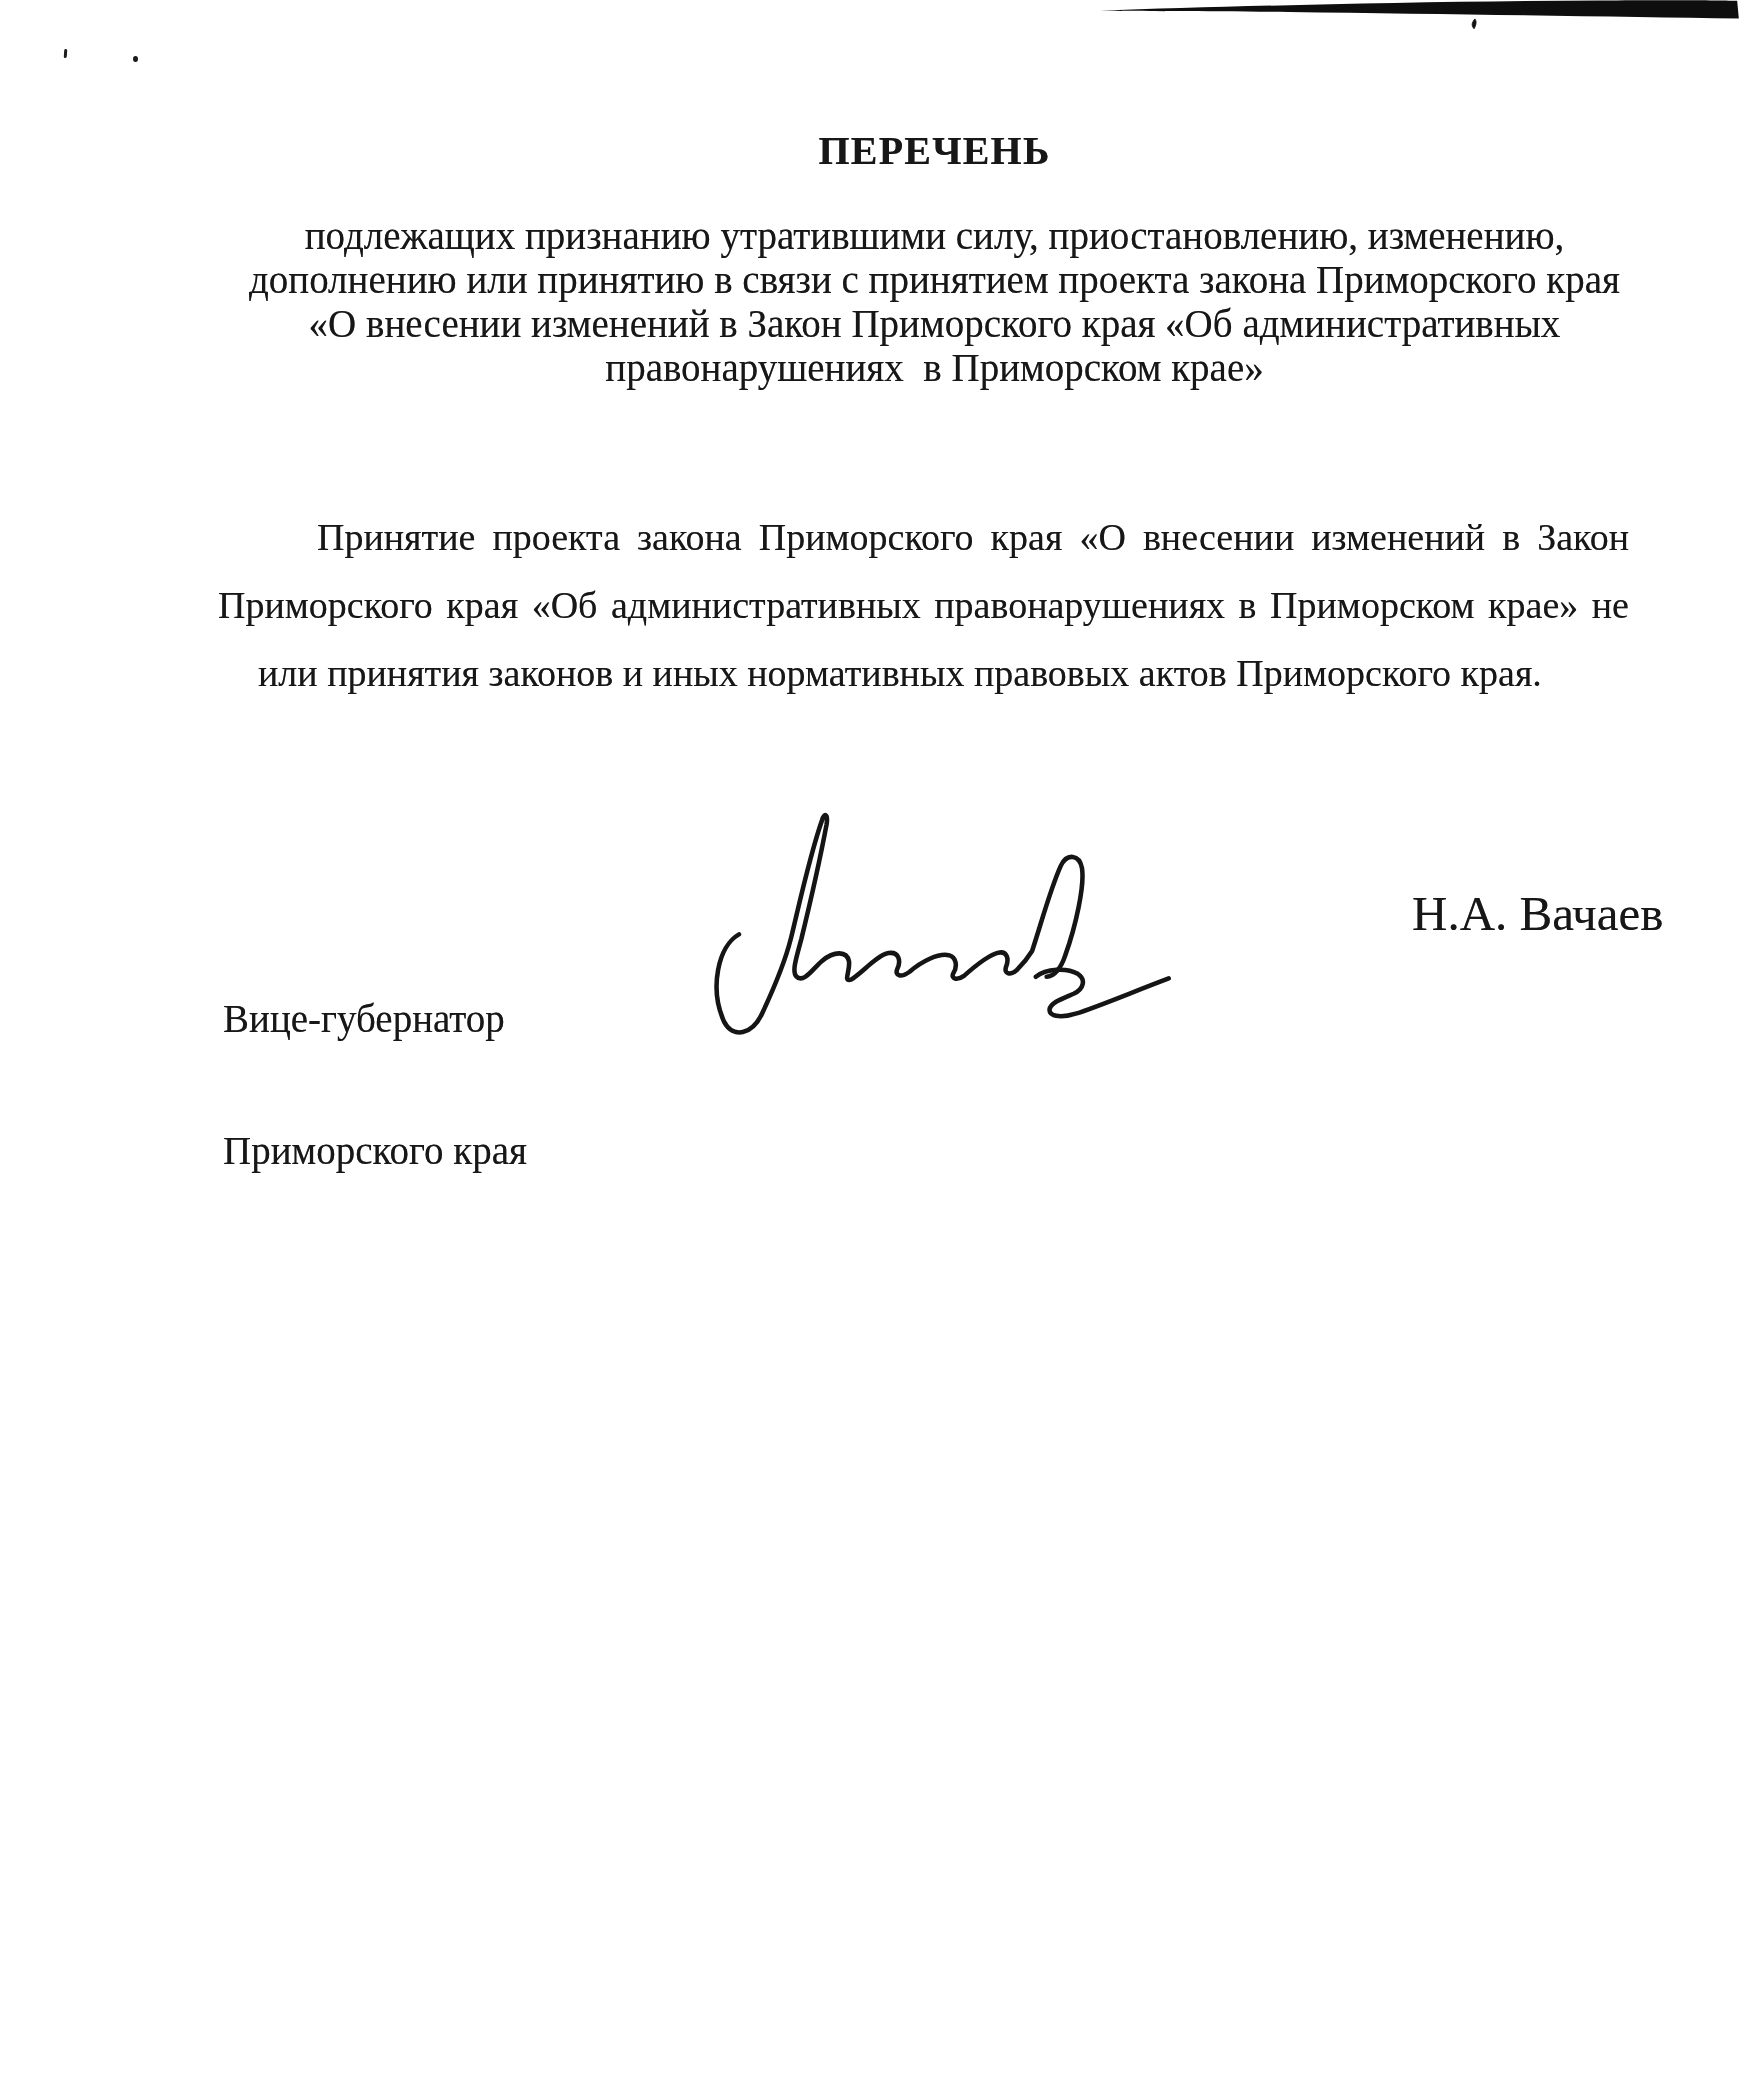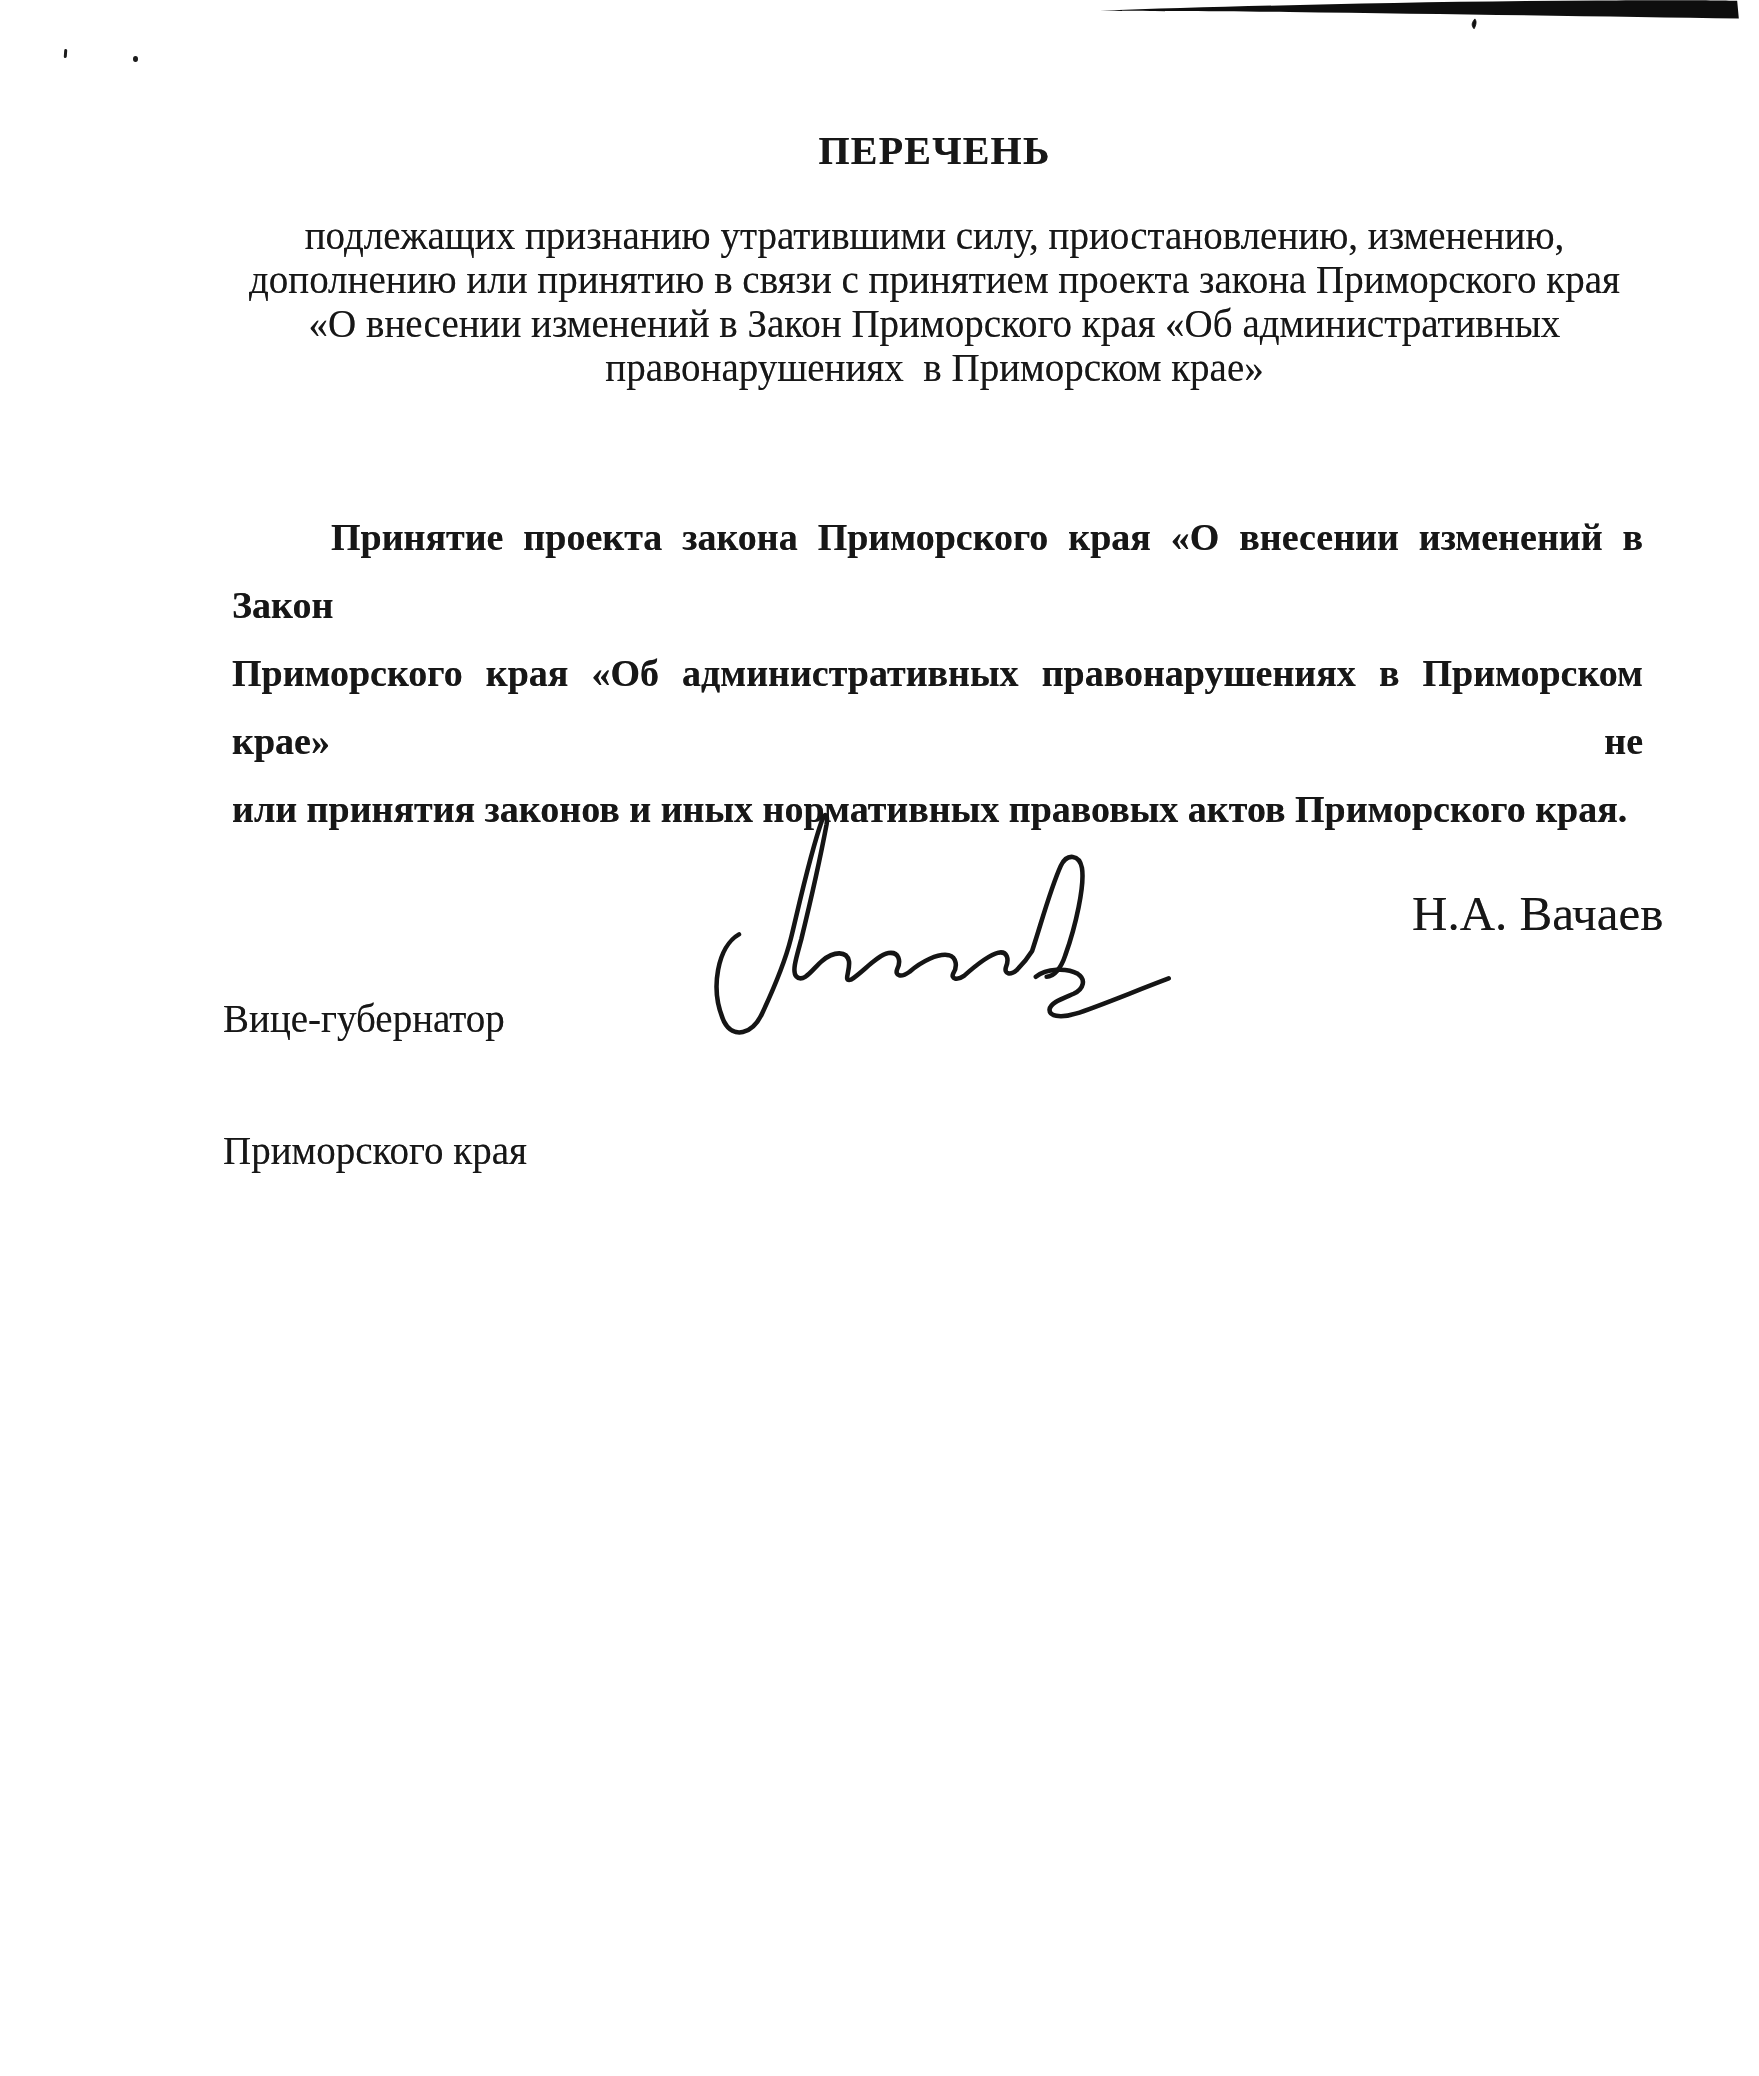--- a/index.html
+++ b/index.html
@@ -29,26 +29,26 @@
 
   
   .subtitle {
     position: absolute; left: 229px; top: 214px; width: 1411px;
     font-size: 39px; line-height: 44px; text-align: center;
   }
   .subtitle .line { white-space: pre; }
 
   
   .bodypara {
-    position: absolute; left: 232px; top: 503px; width: 1411px;
-    font-size: 38px; line-height: 68px; font-weight: bold;
+    position: absolute; left: 218px; top: 503px; width: 1411px;
+    font-size: 38px; line-height: 68px;
   }
   .bodypara .bline { text-align: justify; text-align-last: justify; }
   .bodypara .bline.first { text-indent: 99px; }
-  .bodypara .bline.last { text-align: left; text-align-last: left; }
+  .bodypara .bline.last { text-align: left; text-align-last: left; margin-left: 40px; }
 
   
   .sig-position {
     position: absolute; left: 223px; top: 909px;
     font-size: 39px; line-height: 44px; white-space: pre;
   }
   .sig-name {
     position: absolute; left: 1412px; top: 892px;
     font-size: 49px; line-height: 44px; white-space: pre;
   }

